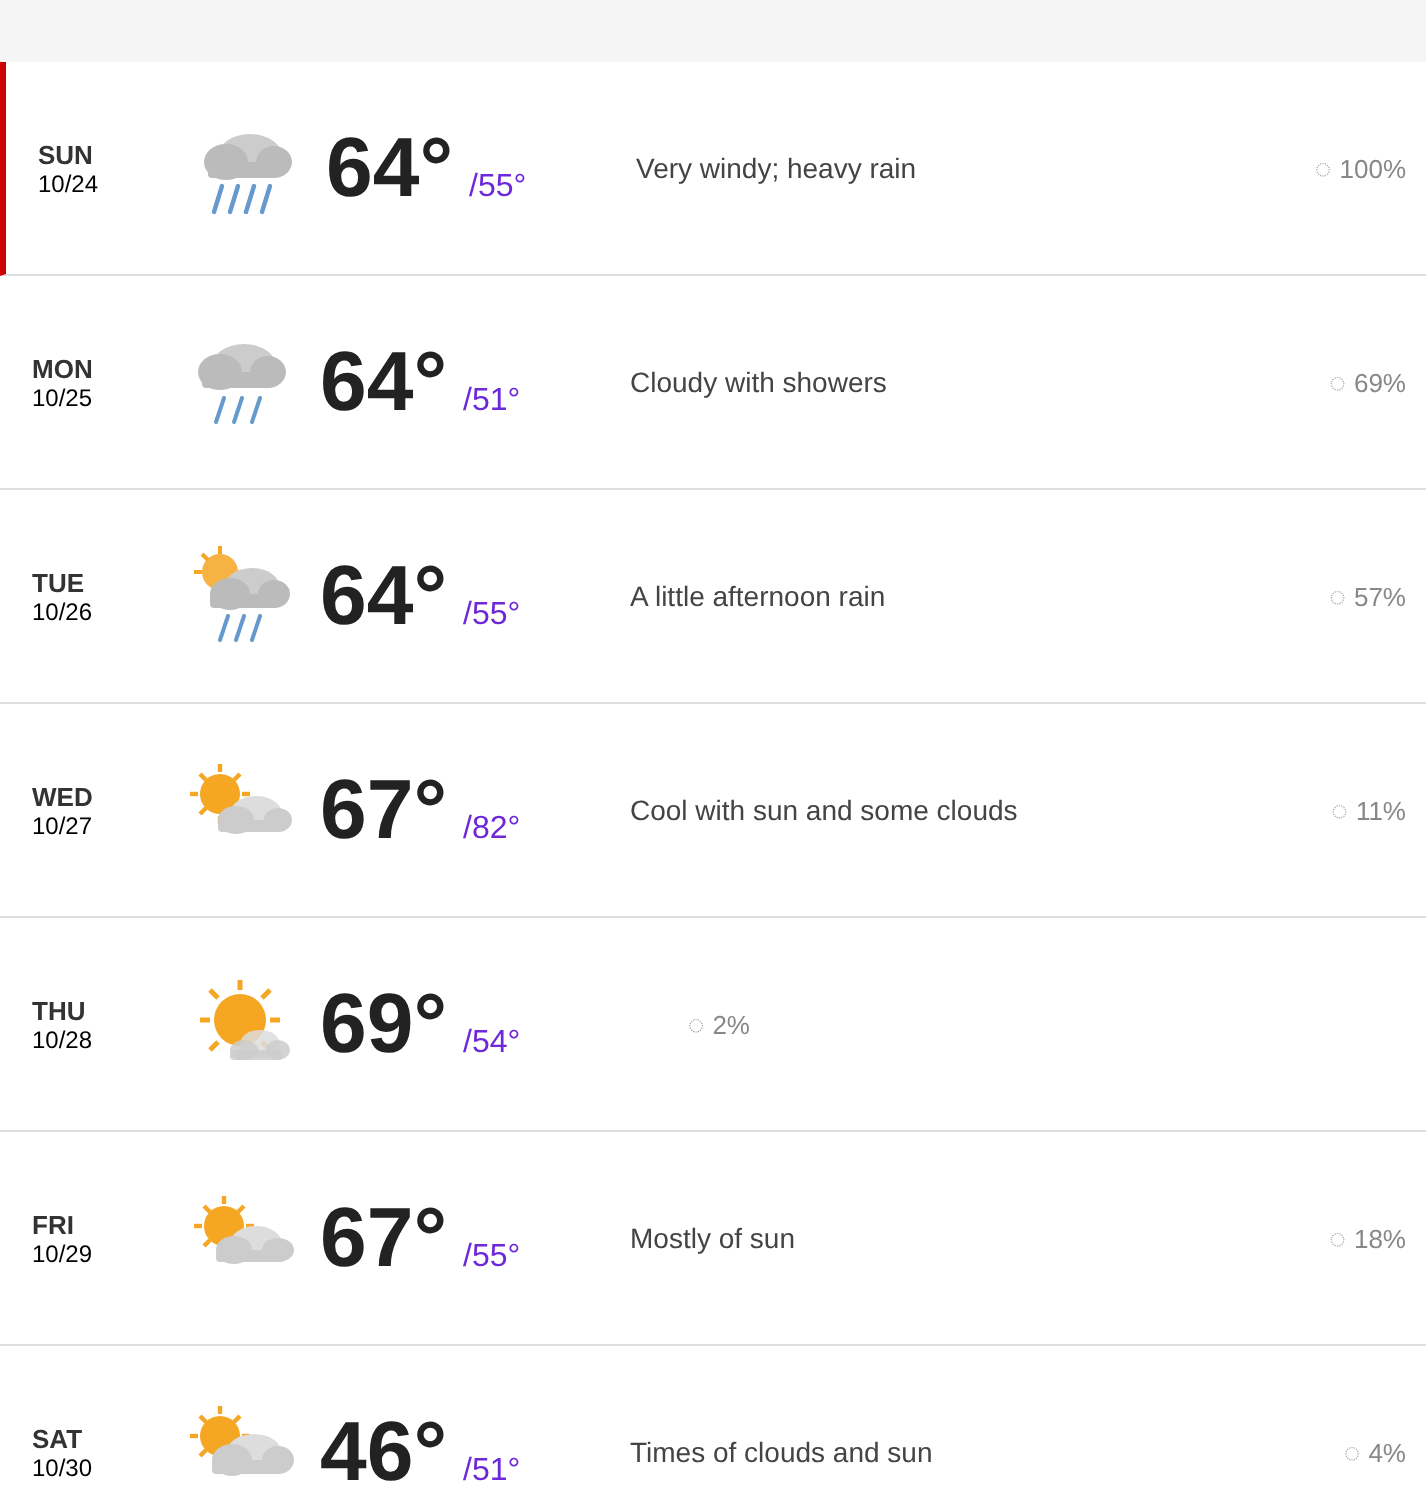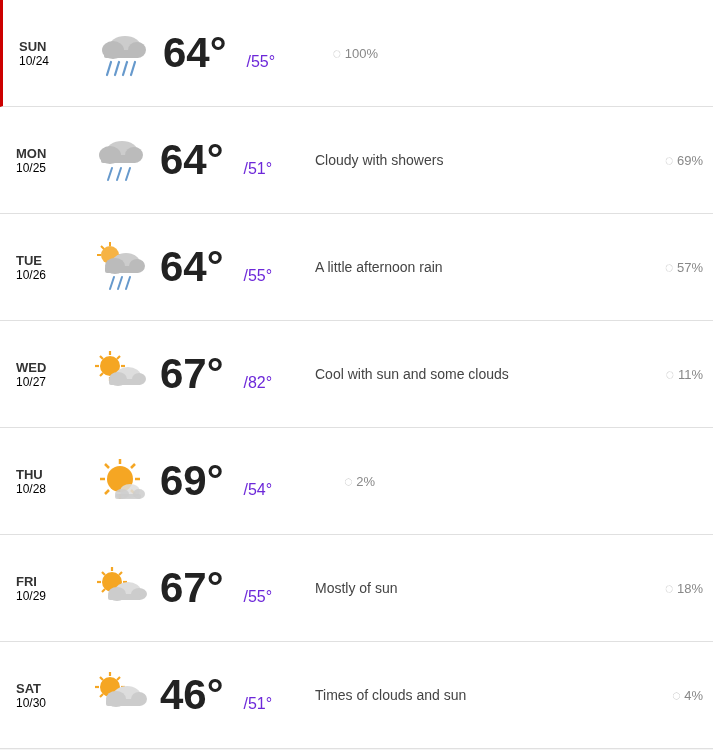--- a/index.html
+++ b/index.html
@@ -12,20 +12,21 @@
       display: flex;
       align-items: center;
       background: #fff;
       border-bottom: 1px solid #e0e0e0;
       padding: 12px 10px;
       min-height: 107px;
       position: relative;
     }
     .weather-row.today {
       border-left: 3px solid #cc0000;
+      margin-top: 31px;
     }
     .day-col {
       width: 70px;
       flex-shrink: 0;
       padding-left: 6px;
     }
     .day-name {
       font-weight: bold;
       font-size: 13px;
       color: #333;
@@ -39,21 +40,21 @@
       flex-shrink: 0;
       display: flex;
       align-items: center;
       justify-content: center;
     }
     .temp-col {
       width: 145px;
       flex-shrink: 0;
       display: flex;
       align-items: baseline;
-      gap: 20px;
+      gap: 8px;
     }
     .temp-high {
       font-size: 42px;
       font-weight: bold;
       color: #222;
     }
     .temp-low {
       font-size: 16px;
       color: #6d28d9;
     }
@@ -104,20 +105,21 @@
       <line x1="18" y1="39" x2="14" y2="52" stroke="#6699cc" stroke-width="2.2" stroke-linecap="round"></line>
       <line x1="26" y1="39" x2="22" y2="52" stroke="#6699cc" stroke-width="2.2" stroke-linecap="round"></line>
       <line x1="34" y1="39" x2="30" y2="52" stroke="#6699cc" stroke-width="2.2" stroke-linecap="round"></line>
       <line x1="42" y1="39" x2="38" y2="52" stroke="#6699cc" stroke-width="2.2" stroke-linecap="round"></line>
     </svg>
     </div>
     <div class="temp-col">
       <span class="temp-high">64°</span>
       <span class="temp-low">/55°</span>
     </div>
+    <div class="desc-col">Very windy; heavy rain</div>
     <div class="precip-col">
       <span class="precip-icon">◌</span>
       <span>100%</span>
     </div>
   </div>
     <div class="weather-row">
     <div class="day-col">
       <div class="day-name">MON</div>
       <div class="day-date">10/25</div>
     </div>

